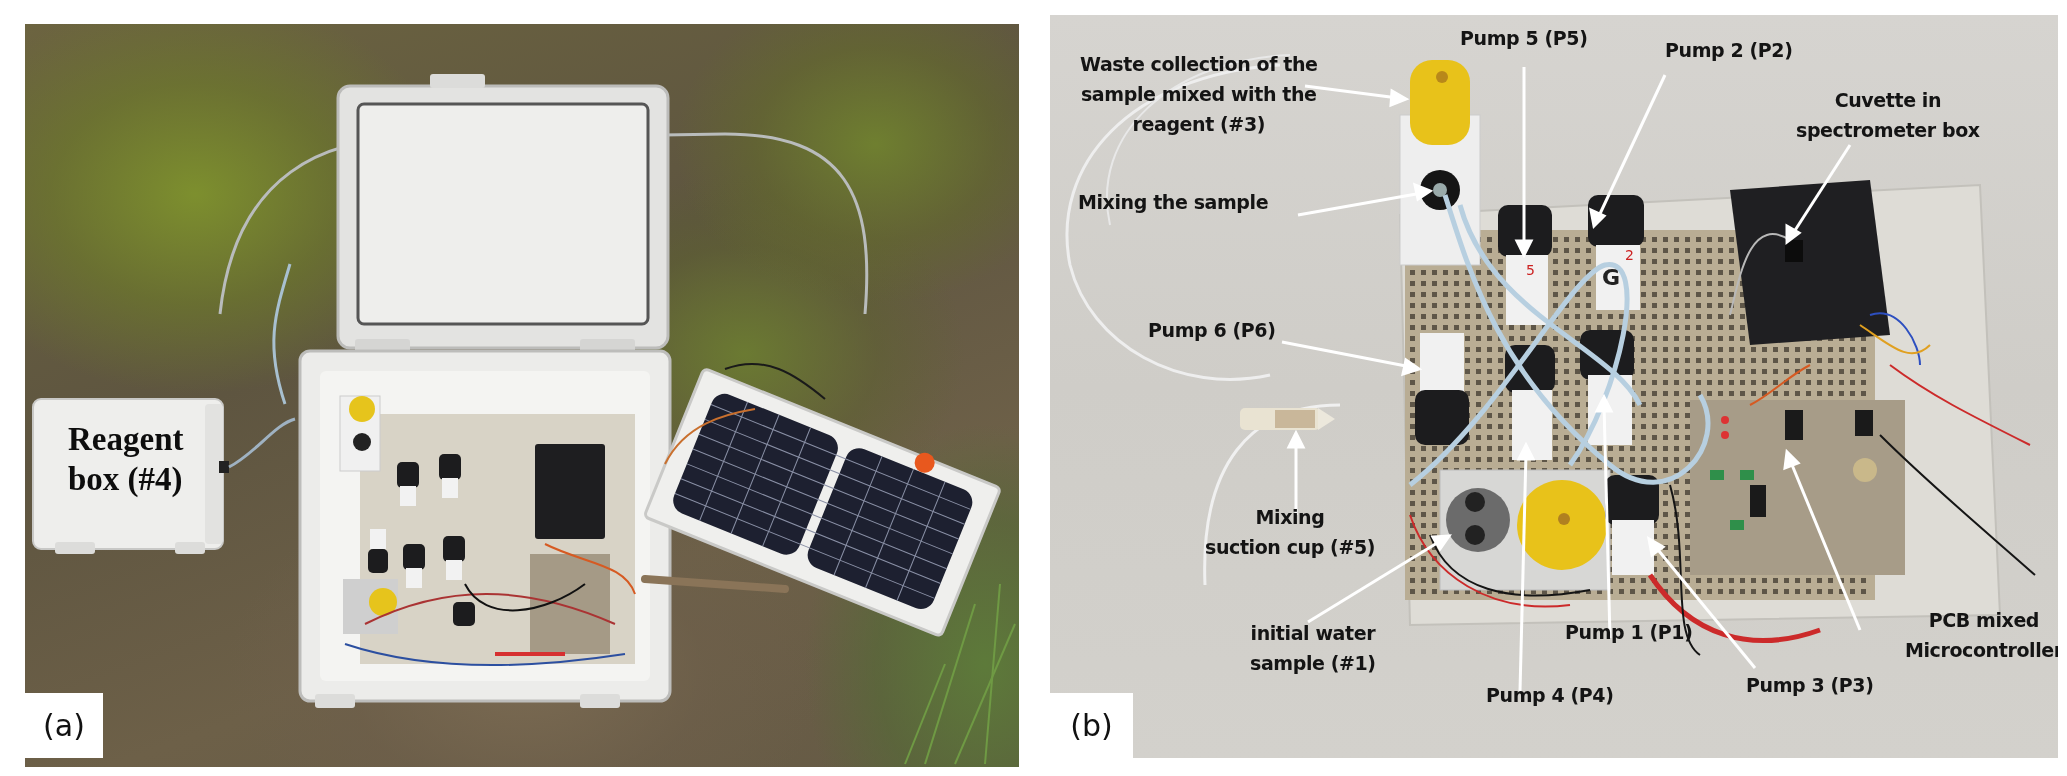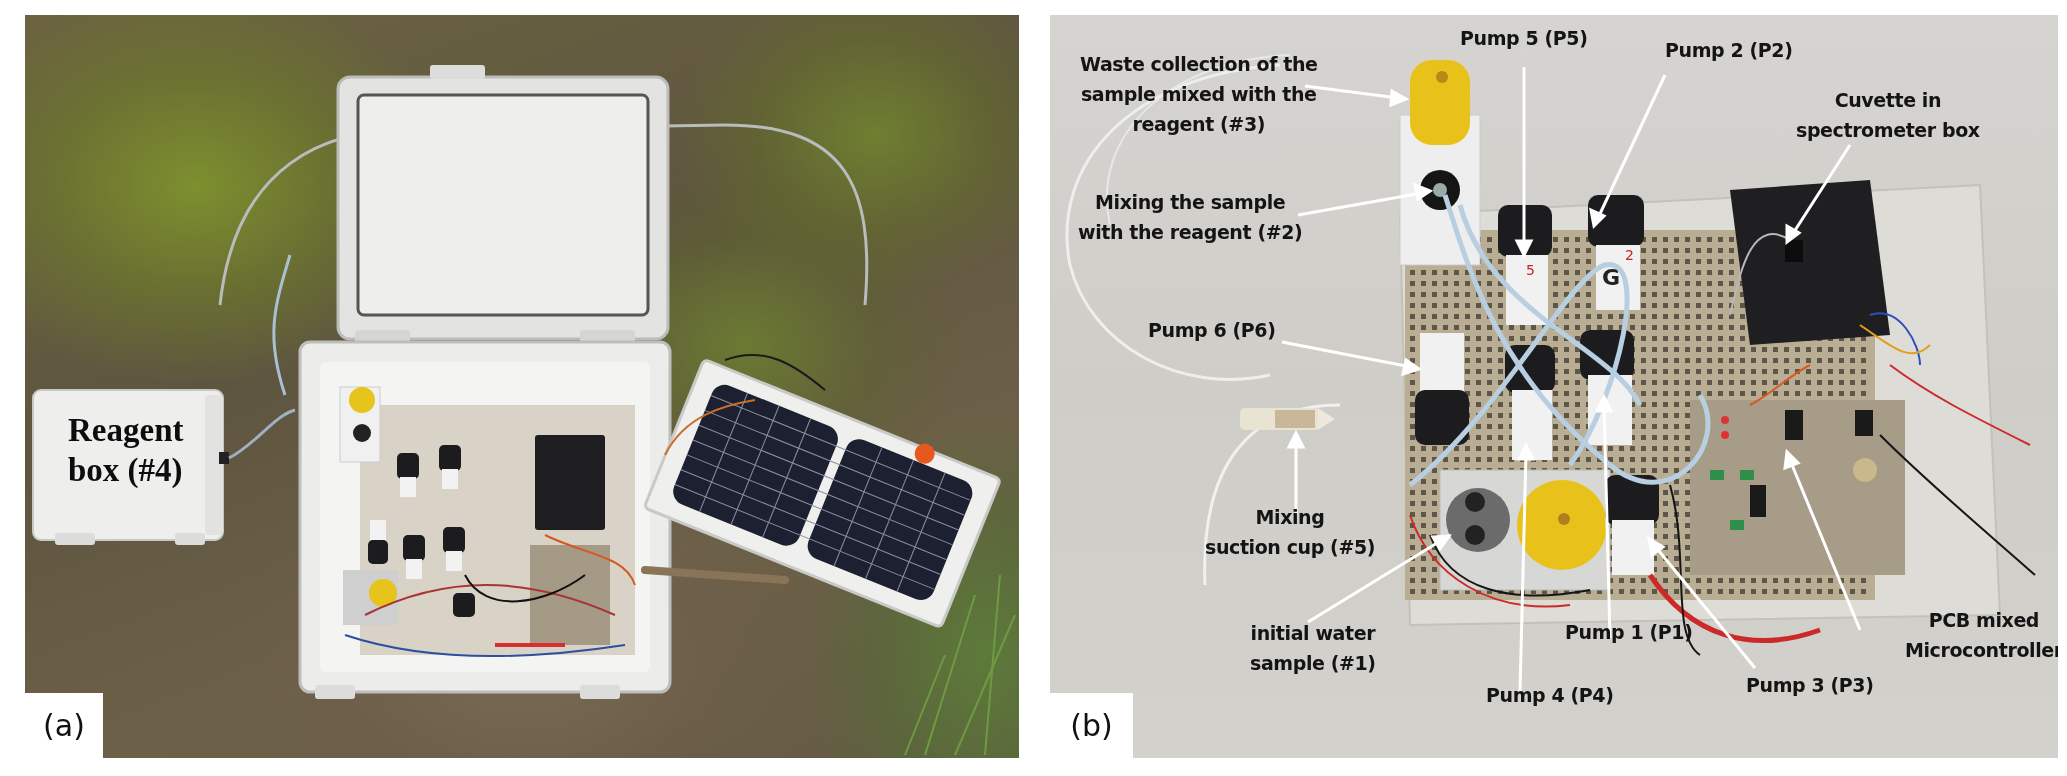--- a/index.html
+++ b/index.html
@@ -1,18 +1,18 @@
 <!DOCTYPE html>
 <html><head>
 <meta charset="utf-8">
 <style>
   html, body { margin: 0; padding: 0; background: #ffffff; }
   body { width: 2067px; height: 776px; position: relative; overflow: hidden; font-family: "DejaVu Sans", sans-serif; }
   .panel { position: absolute; overflow: hidden; }
-  #panel-a { left: 25px; top: 15px; width: 994px; height: 743px;
+  #panel-a { left: 25px; top: 24px; width: 994px; height: 743px;
     background:
       radial-gradient(ellipse 260px 200px at 170px 170px, #7d8f2e 0%, rgba(110,125,40,0.6) 55%, rgba(0,0,0,0) 100%),
       radial-gradient(ellipse 200px 160px at 850px 120px, #6f7f30 0%, rgba(100,110,40,0.5) 60%, rgba(0,0,0,0) 100%),
       radial-gradient(ellipse 220px 180px at 720px 330px, #6b7a32 0%, rgba(90,100,40,0.4) 60%, rgba(0,0,0,0) 100%),
       radial-gradient(ellipse 300px 200px at 500px 650px, #7a6a52 0%, rgba(110,95,75,0.6) 60%, rgba(0,0,0,0) 100%),
       radial-gradient(ellipse 180px 240px at 960px 640px, #5d7a3a 0%, rgba(80,110,50,0.5) 60%, rgba(0,0,0,0) 100%),
       linear-gradient(160deg, #6c6440 0%, #5e5540 40%, #6d6048 70%, #655a45 100%);
   }
   #panel-b { left: 1050px; top: 15px; width: 1008px; height: 743px;
     background: linear-gradient(180deg, #d6d4d0 0%, #cfcdc8 50%, #d3d1cc 100%);
@@ -1678,21 +1678,20 @@
     </g>
   </svg>
 
   <div class="ann" style="left:30px; top:10px;margin-top:24px;">
     <div>Waste collection of the</div>
     <div>sample mixed with the</div>
     <div>reagent (#3)</div>
   </div>
   <div class="ann" style="left:20px; top:172px;margin-left:8px;">
     <div>Mixing the sample</div>
-    <div>with the reagent (#2)</div>
   </div>
   <div class="ann" style="left:410px; top:8px;">
     <div>Pump 5 (P5)</div>
   </div>
   <div class="ann" style="left:615px; top:20px;">
     <div>Pump 2 (P2)</div>
   </div>
   <div class="ann" style="left:746px; top:70px;">
     <div>Cuvette in</div>
     <div>spectrometer box</div>

